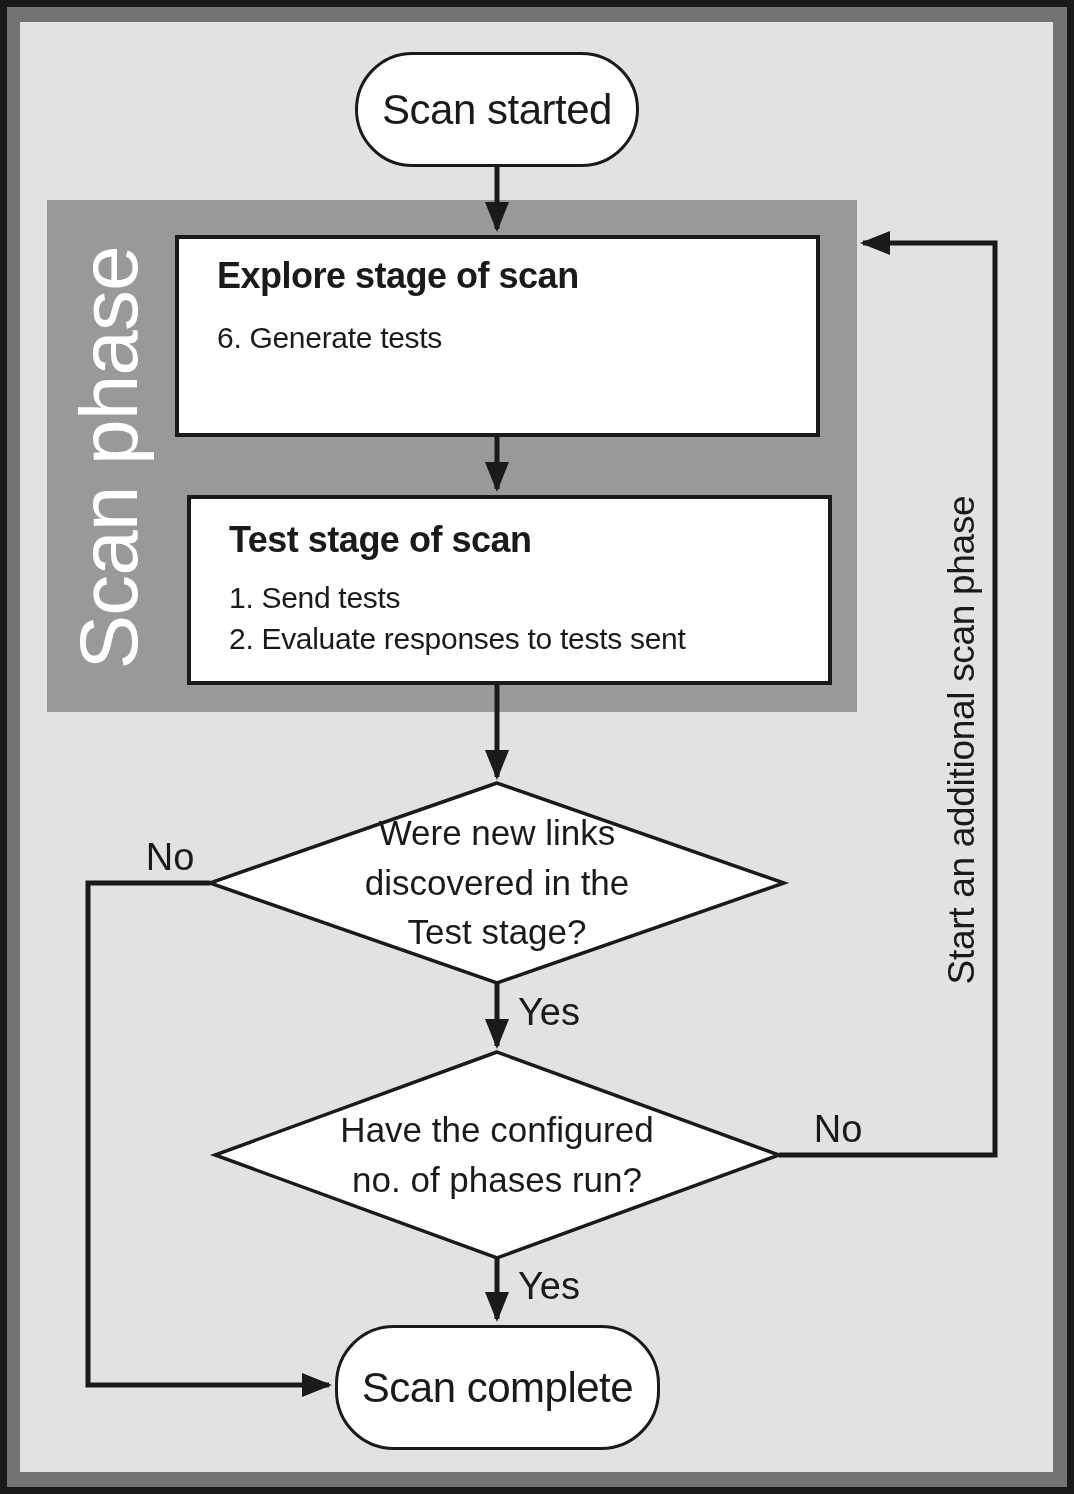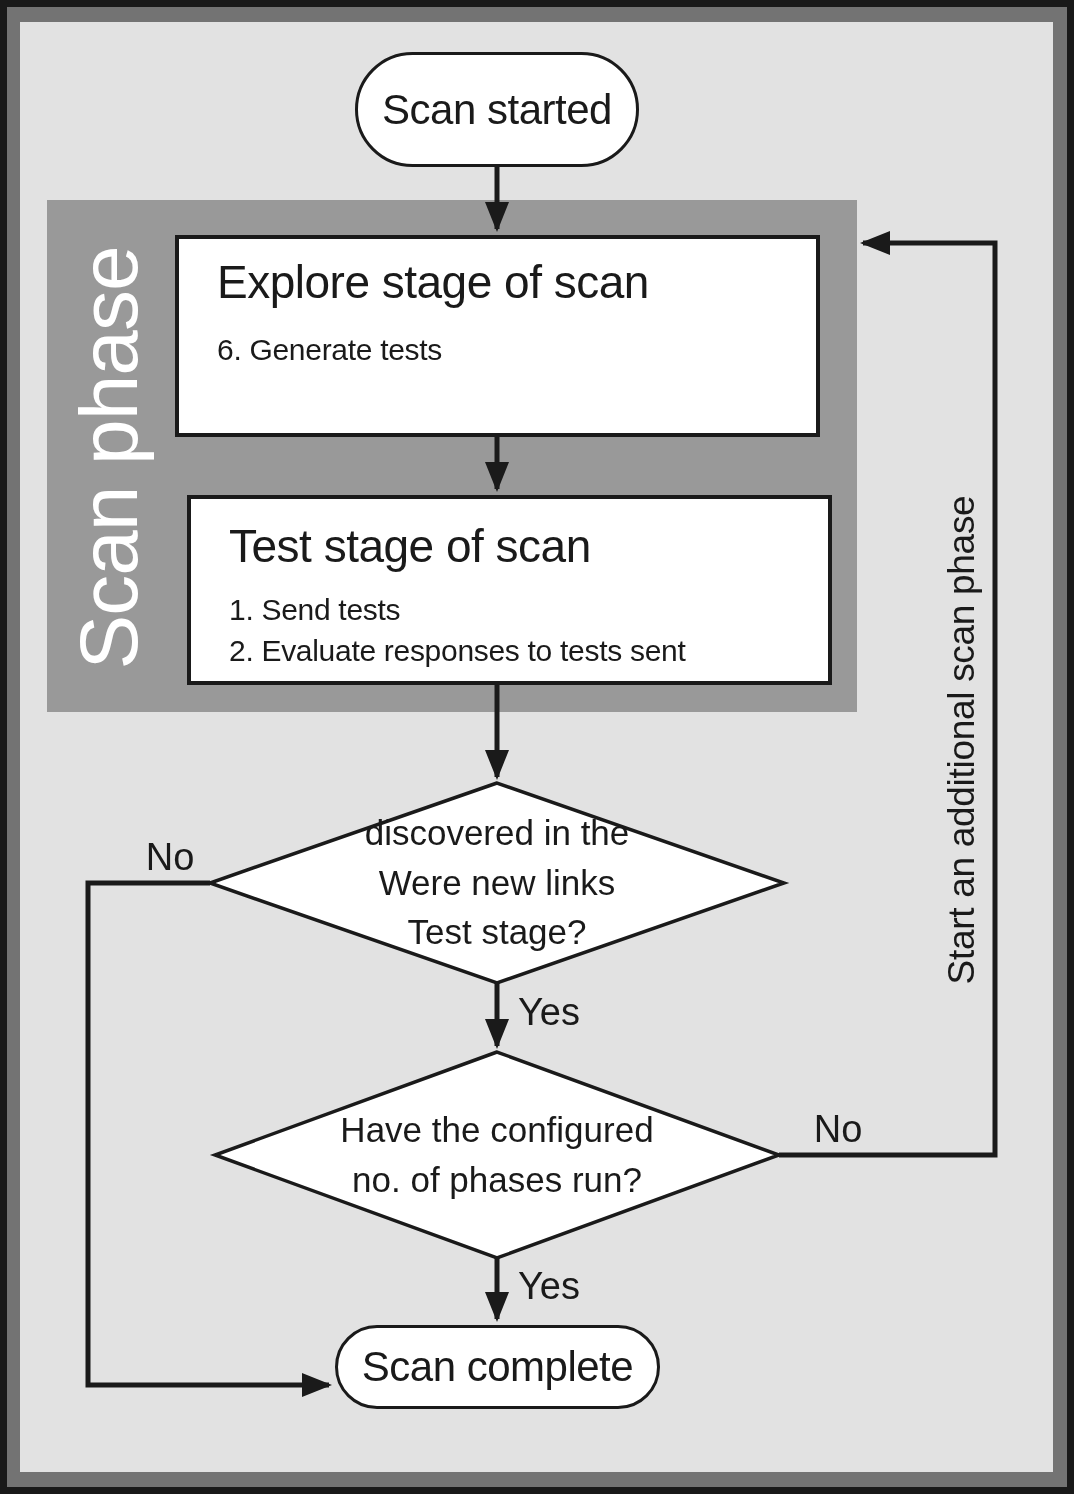--- a/index.html
+++ b/index.html
@@ -10,26 +10,26 @@
   .frame { position: absolute; inset: 0; border: 7px solid #191919; z-index: 30; pointer-events: none; }
   .canvas-bg { position: absolute; left: 20px; top: 22px; width: 1033px; height: 1450px; background: #e2e2e2; }
   .phase-band { position: absolute; left: 47px; top: 200px; width: 810px; height: 512px; background: #999999; }
 
   .connectors { position: absolute; left: 0; top: 0; z-index: 5; }
 
   .node { position: absolute; background: #ffffff; z-index: 10; }
   .stadium { border: 3px solid #1a1a1a; display: flex; align-items: center; justify-content: center;
              font-size: 42px; letter-spacing: -0.5px; }
   #start-node { left: 355px; top: 52px; width: 284px; height: 115px; border-radius: 58px; }
-  #end-node   { left: 335px; top: 1325px; width: 325px; height: 84px; border-radius: 59px; }
+  #end-node   { left: 335px; top: 1325px; width: 325px; height: 125px; border-radius: 59px; }
 
   .stage-box { border: 4px solid #1a1a1a; padding: 12px 18px 0 38px; }
   #explore-box { left: 175px; top: 235px; width: 645px; height: 202px; }
   #test-box    { left: 175px; top: 495px; width: 645px; height: 190px; margin-left: 12px; }
-  .stage-title { font-size: 46px; font-weight: normal; letter-spacing: -0.5px; }
+  .stage-title { font-size: 36px; font-weight: bold; letter-spacing: -0.5px; }
   #explore-box .stage-title { margin: 4px 0 20px 0; }
   #test-box .stage-title    { margin: 8px 0 16px 0; }
   .stage-step { font-size: 30px; line-height: 1.38; letter-spacing: -0.3px; }
 
   .diamond-text { position: absolute; width: 490px; text-align: center; font-size: 35px;
                   line-height: 1.42; transform: translate(-50%, -50%); z-index: 10; }
   #d1-text { left: 497px; top: 883px; }
   #d2-text { left: 497px; top: 1155px; }
 
   .edge-label { position: absolute; font-size: 38px; transform: translate(-50%, -50%); z-index: 10; }
@@ -83,22 +83,22 @@
     <div class="stage-step">6. Generate tests</div>
   </div>
 
   <div class="node stage-box" id="test-box">
     <div class="stage-title">Test stage of scan</div>
     <div class="stage-step">1. Send tests</div>
     <div class="stage-step">2. Evaluate responses to tests sent</div>
   </div>
 
   <div class="diamond-text" id="d1-text">
+    <span style="display:block">Were new links</span>
     <span style="display:block">discovered in the</span>
-    <span style="display:block">Were new links</span>
     <span style="display:block">Test stage?</span>
   </div>
 
   <div class="diamond-text" id="d2-text">
     <span style="display:block">Have the configured</span>
     <span style="display:block">no. of phases run?</span>
   </div>
 
   <div class="edge-label" id="label-no-1">No</div>
   <div class="edge-label" id="label-yes-1">Yes</div>

